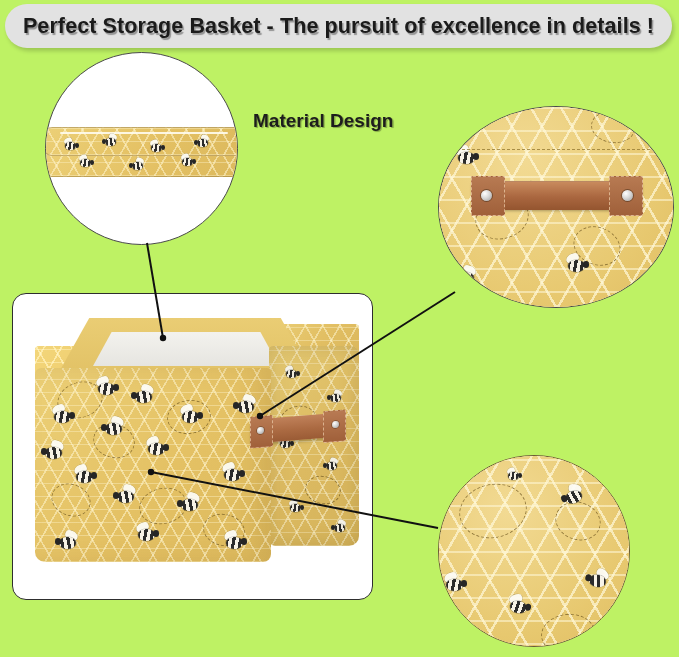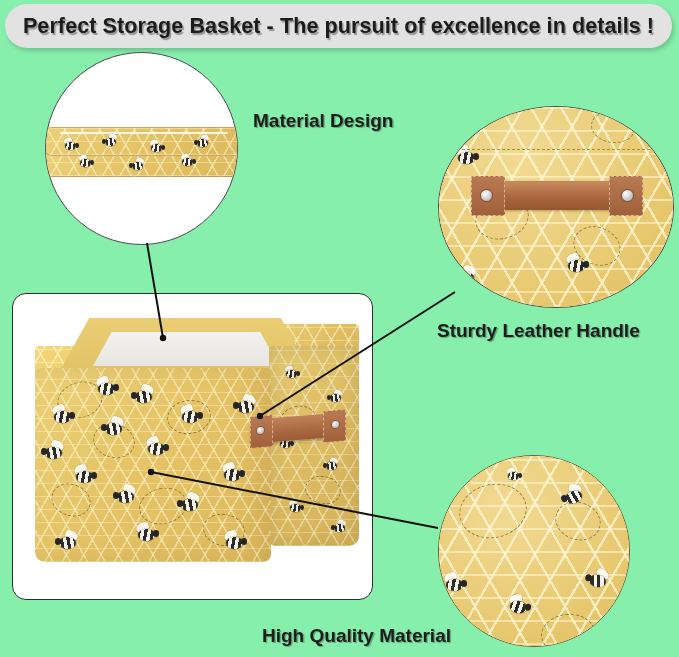--- a/index.html
+++ b/index.html
@@ -1,17 +1,17 @@
 <!DOCTYPE html>
 <html><head>
 <meta charset="utf-8">
 <style>
   html,body{margin:0;padding:0;background:#ffffff;}
   body{width:679px;height:657px;overflow:hidden;font-family:"Liberation Sans",sans-serif;}
-  #stage{position:relative;width:679px;height:657px;background:#86efac;}
+  #stage{position:relative;width:679px;height:657px;background:#bef264;}
 
   
   #banner{
     position:absolute;left:5px;top:4px;width:667px;height:44px;
     background:#e2e2e2;border-radius:22px;
     box-shadow:2px 3px 4px rgba(0,0,0,.18);
   }
   #banner-text{
     position:absolute;left:0;top:0;width:667px;height:44px;
     display:flex;align-items:center;justify-content:center;
@@ -299,21 +299,20 @@
     </div>
     <div id="hc-rim"></div>
     <div id="hc-handle">
       <div class="strap"></div>
       <div class="pad l"></div>
       <div class="pad r"></div>
       <div class="rivet l"></div>
       <div class="rivet r"></div>
     </div>
   </div>
-  <div id="label-handle" class="callout-label">Sturdy Leather Handle</div>
 
   <div id="circle-material" class="circle-outline">
     <div class="swatch fabric-fine">
       <div class="flight" style="left:40px;top:48px;width:66px;height:52px;transform:rotate(-12deg);"></div>
       <div class="flight" style="left:136px;top:66px;width:44px;height:36px;transform:rotate(18deg);"></div>
       <div class="flight" style="left:122px;top:178px;width:52px;height:38px;transform:rotate(-6deg);"></div>
       <div class="bee" style="left:86px;top:34px;">
         <div class="wing"></div>
           <div class="body"></div>
           <div class="head"></div>
@@ -333,21 +332,20 @@
           <div class="body"></div>
           <div class="head"></div>
         </div>
       <div class="bee big" style="left:22px;top:140px;">
         <div class="wing"></div>
           <div class="body"></div>
           <div class="head"></div>
         </div>
     </div>
   </div>
-  <div id="label-material" class="callout-label">High Quality Material</div>
 
   <div id="product-frame">
     <div id="basket">
 
       <div class="rim-side fabric"></div>
       <div class="rim-front fabric"></div>
 
       <div class="top-opening">
         <div class="lip"></div>
         <div class="inner"></div>

